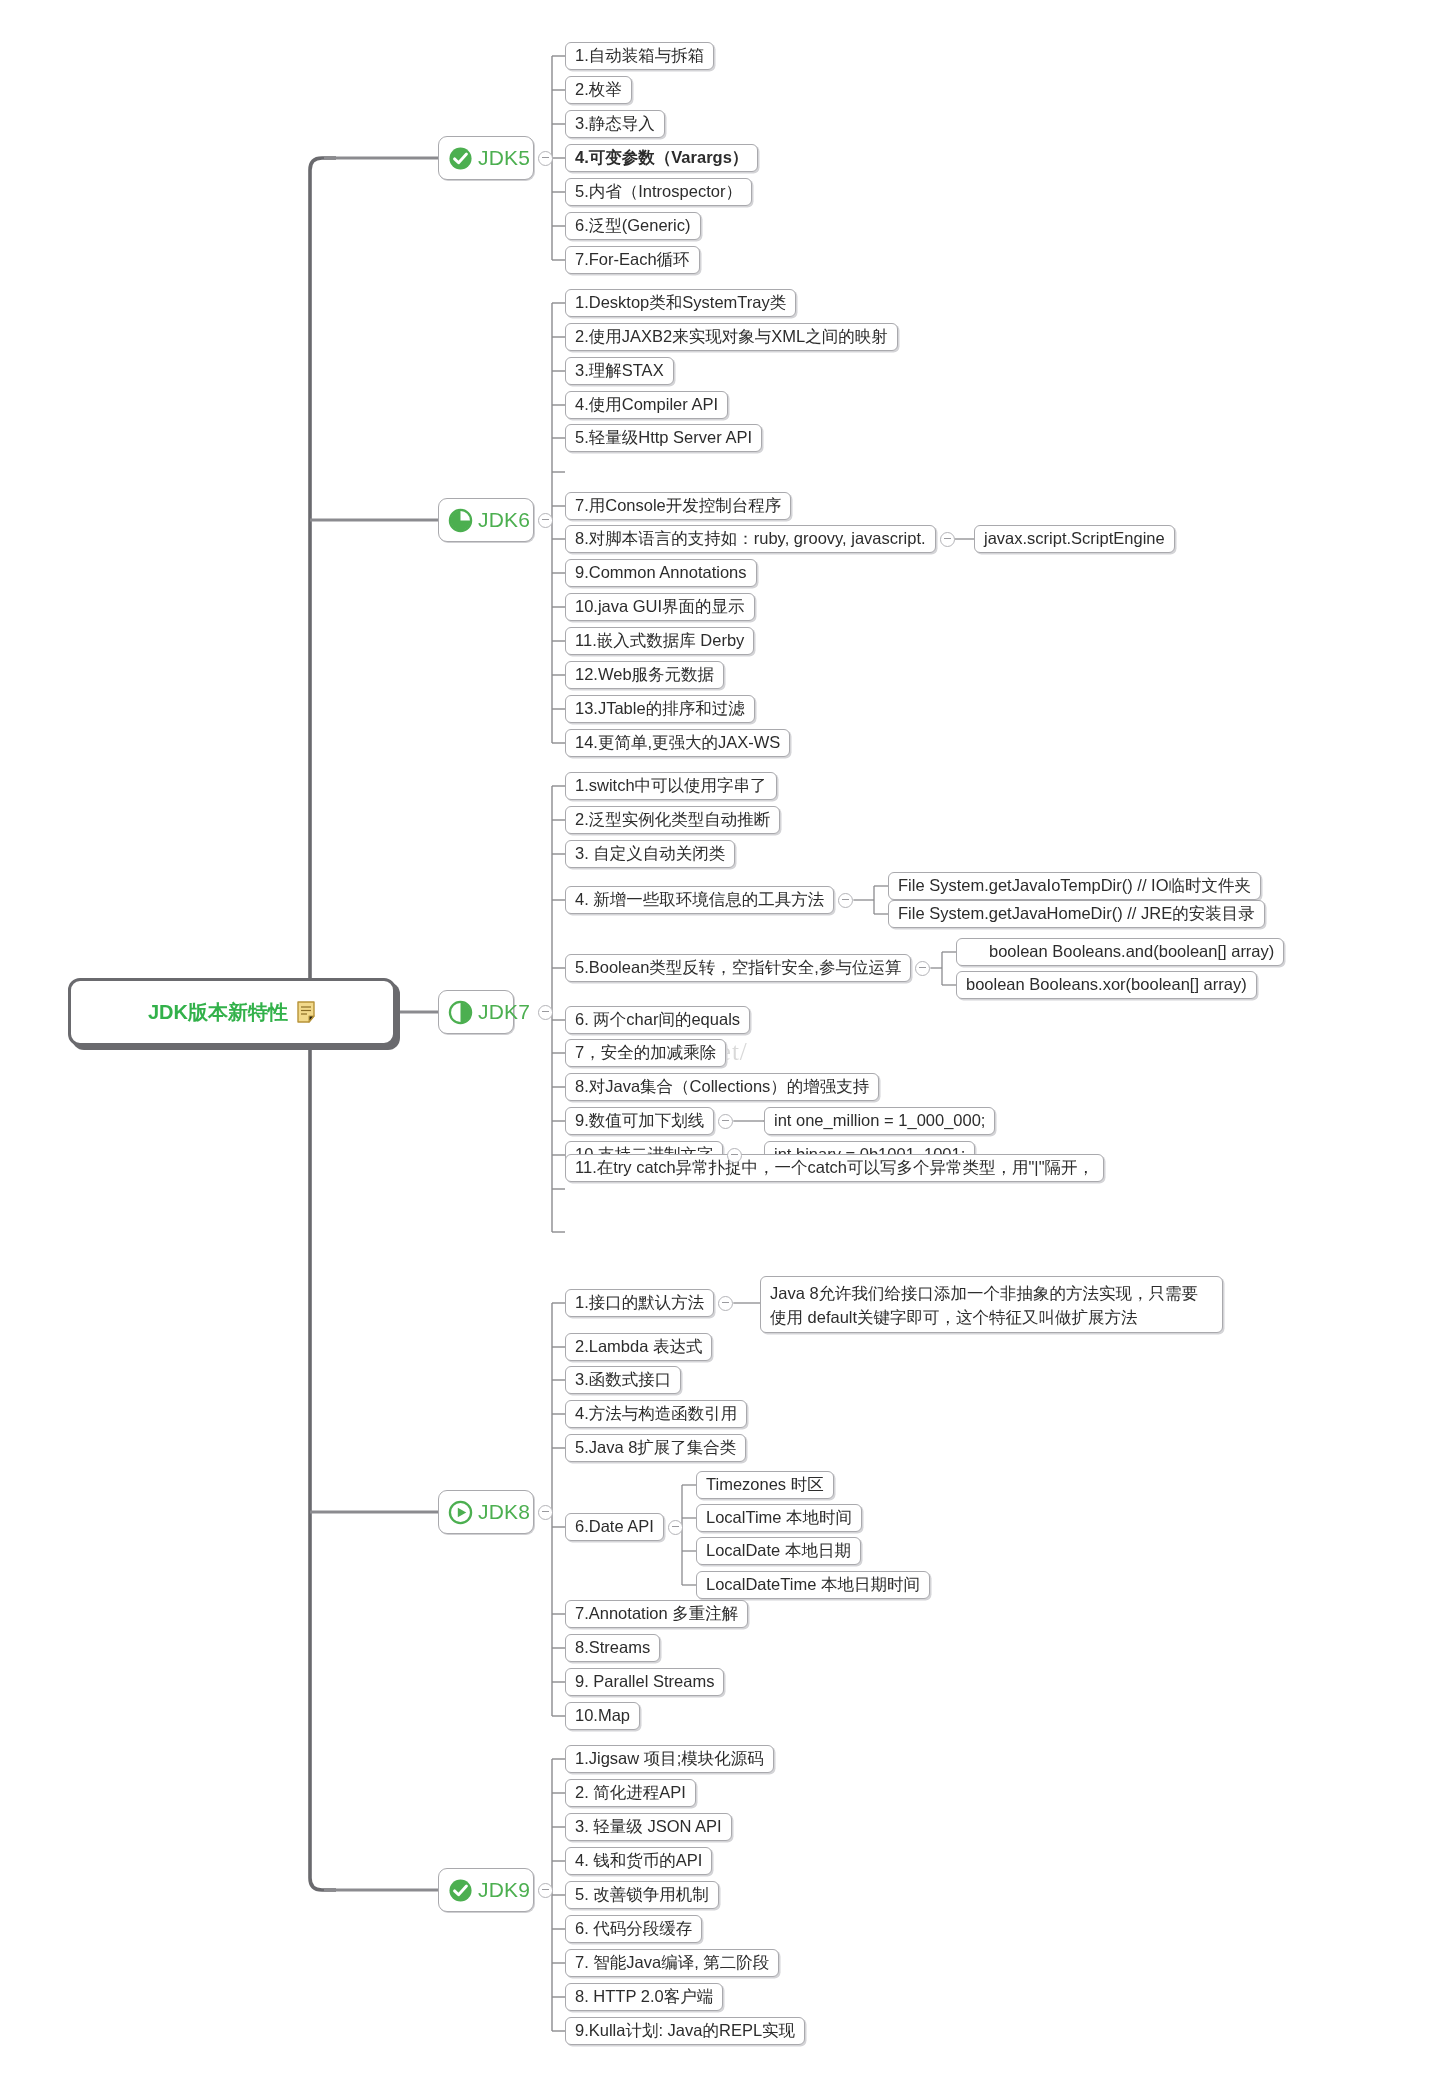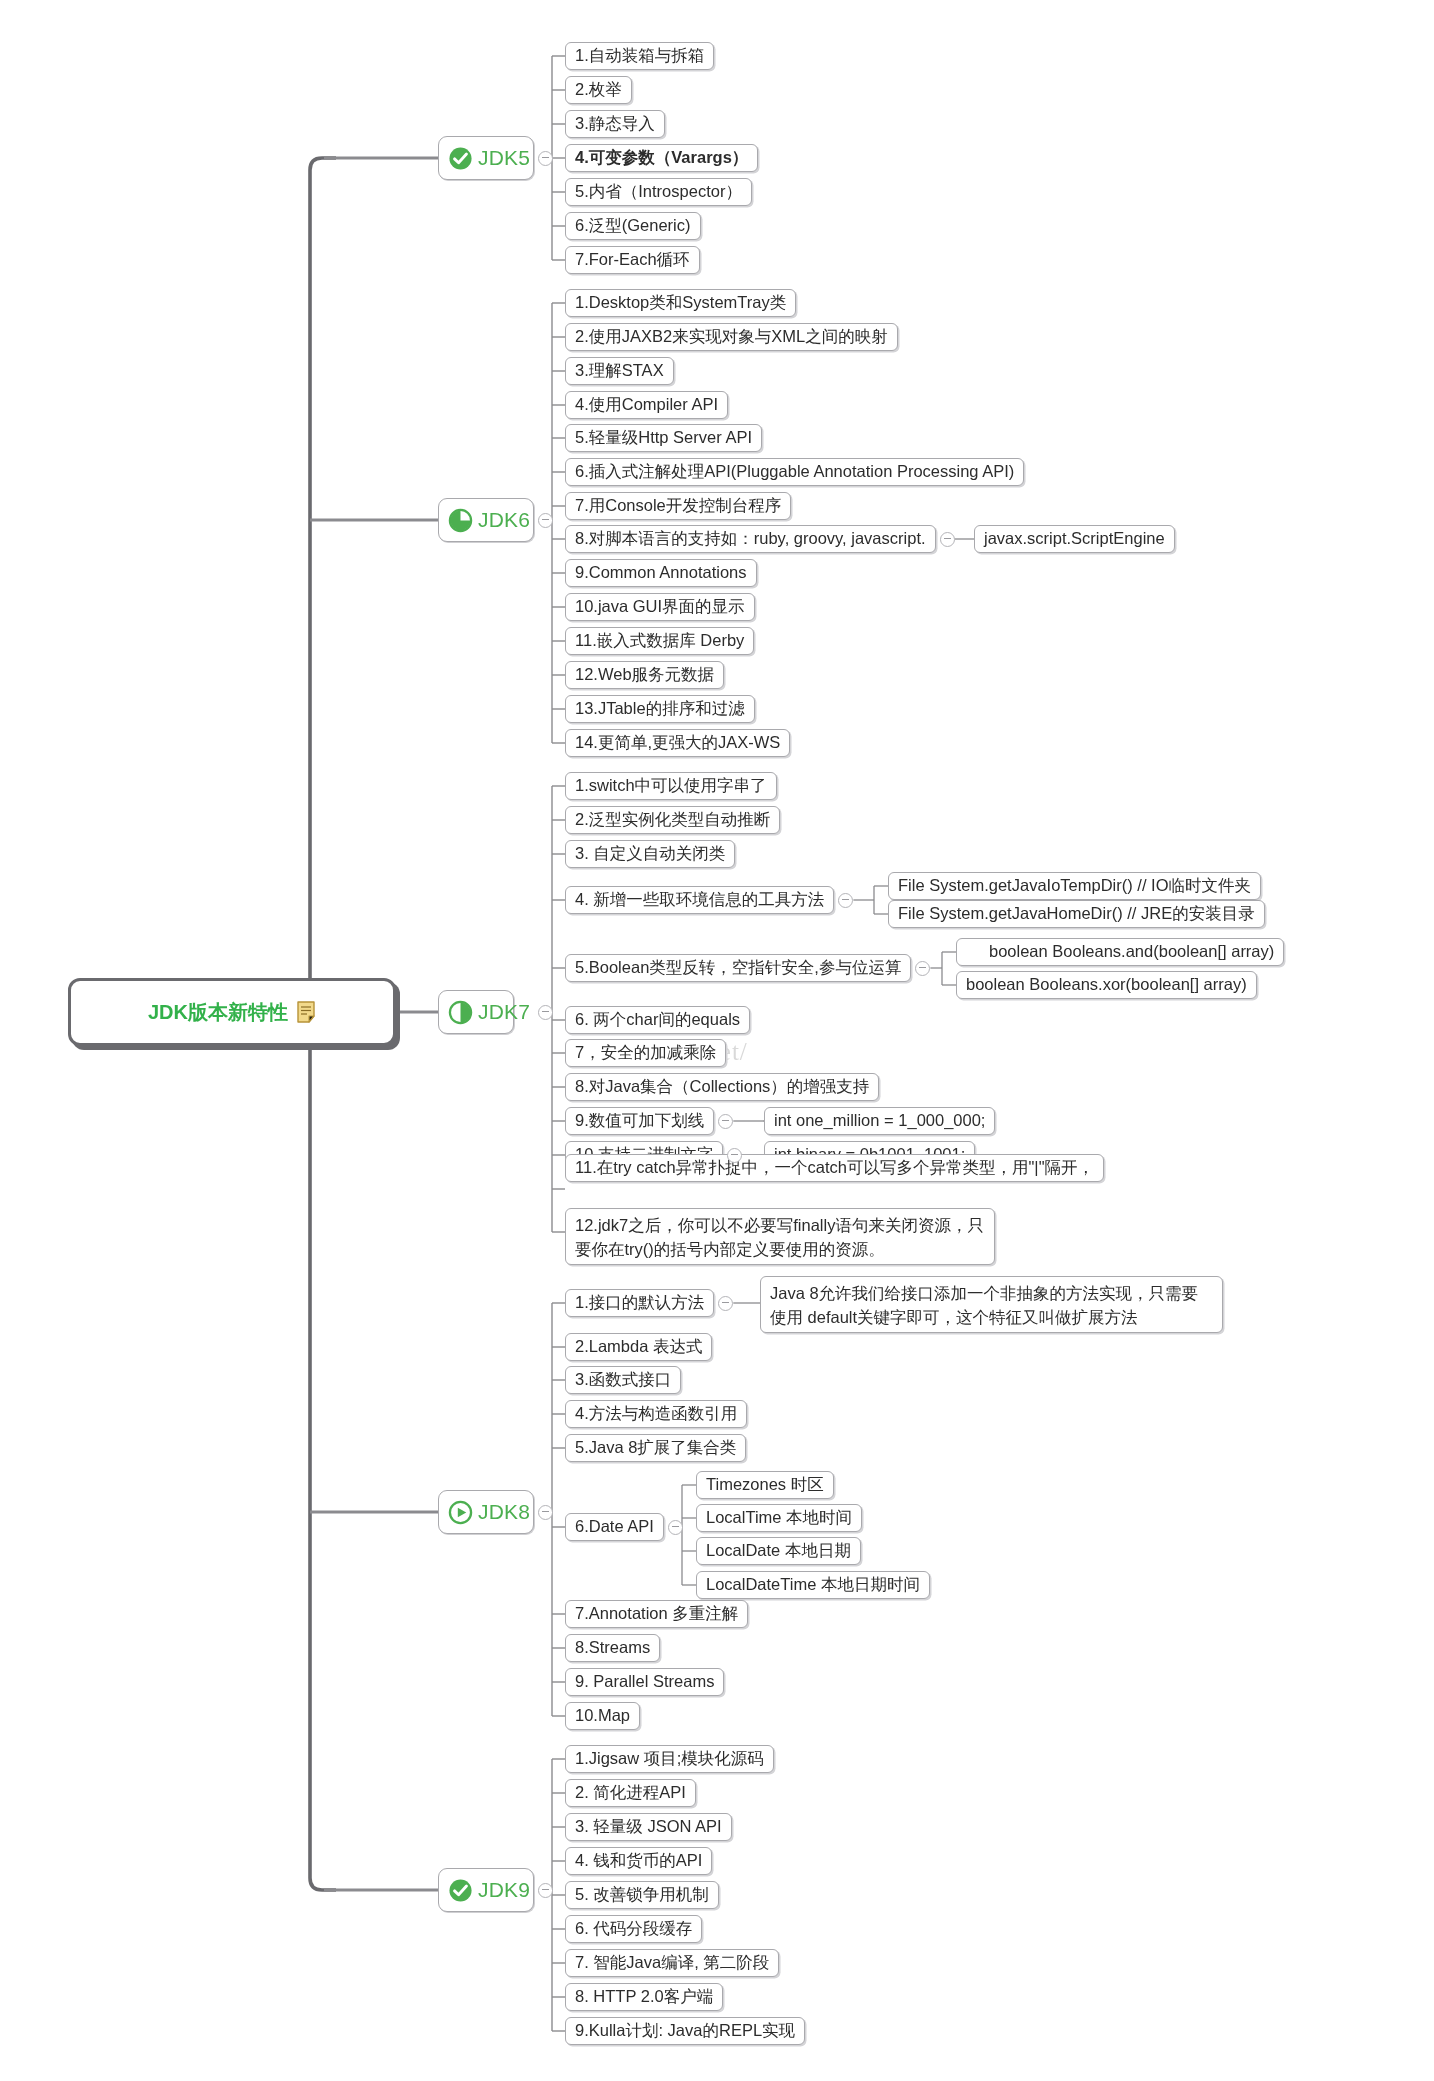--- a/index.html
+++ b/index.html
@@ -257,21 +257,20 @@
         <path d="M13 13 L13 2.6 A10.4 10.4 0 1 0 23.4 13 Z" fill="#4caf50"></path>
       </svg>
       <span class="branch-label">JDK6</span>
     </div>
     <div class="toggle" style="left: 538px; top: 512.5px;"></div>
     <div class="topic" style="left: 565px; top: 289px;">1.Desktop类和SystemTray类</div>
     <div class="topic" style="left: 565px; top: 323px;">2.使用JAXB2来实现对象与XML之间的映射</div>
     <div class="topic" style="left: 565px; top: 357px;">3.理解STAX</div>
     <div class="topic" style="left: 565px; top: 391px;">4.使用Compiler API</div>
     <div class="topic" style="left: 565px; top: 424px;">5.轻量级Http Server API</div>
-    <div class="topic" style="left: 565px; top: 458px;">6.插入式注解处理API(Pluggable Annotation Processing API)</div>
     <div class="topic" style="left: 565px; top: 492px;">7.用Console开发控制台程序</div>
     <div class="topic" style="left: 565px; top: 525px;">8.对脚本语言的支持如：ruby, groovy, javascript.</div>
     <div class="topic" style="left: 974px; top: 525px;">javax.script.ScriptEngine</div>
     <div class="topic" style="left: 565px; top: 559px;">9.Common Annotations</div>
     <div class="topic" style="left: 565px; top: 593px;">10.java GUI界面的显示</div>
     <div class="topic" style="left: 565px; top: 627px;">11.嵌入式数据库 Derby</div>
     <div class="topic" style="left: 565px; top: 661px;">12.Web服务元数据</div>
     <div class="topic" style="left: 565px; top: 695px;">13.JTable的排序和过滤</div>
     <div class="topic" style="left: 565px; top: 729px;">14.更简单,更强大的JAX-WS</div>
     <div class="branch-node" style="left: 438px; top: 990px; width: 76px;">
@@ -292,21 +291,20 @@
     <div class="topic" style="left: 956px; top: 938px; padding-left: 32px;">boolean Booleans.and(boolean[] array)</div>
     <div class="topic" style="left: 956px; top: 971px;">boolean Booleans.xor(boolean[] array)</div>
     <div class="topic" style="left: 565px; top: 1006px;">6. 两个char间的equals</div>
     <div class="topic" style="left: 565px; top: 1039px;">7，安全的加减乘除</div>
     <div class="topic" style="left: 565px; top: 1073px;">8.对Java集合（Collections）的增强支持</div>
     <div class="topic" style="left: 565px; top: 1107px;">9.数值可加下划线</div>
     <div class="topic" style="left: 764px; top: 1107px;">int one_million = 1_000_000;</div>
     <div class="topic" style="left: 565px; top: 1141px;">10.支持二进制文字</div>
     <div class="topic" style="left: 764px; top: 1141px;">int binary = 0b1001_1001;</div>
     <div class="topic" style="left: 565px; top: 1154px;">11.在try catch异常扑捉中，一个catch可以写多个异常类型，用"|"隔开，</div>
-    <div class="topic multiline" style="left: 565px; width: 430px; top: 1208px;">12.jdk7之后，你可以不必要写finally语句来关闭资源，只要你在try()的括号内部定义要使用的资源。</div>
     <div class="branch-node" style="left: 438px; top: 1490px; width: 96px;">
       <svg class="branch-icon" viewBox="0 0 26 26">
         <circle cx="13" cy="13" r="11" fill="#ffffff" stroke="#4caf50" stroke-width="2.4"></circle>
         <path d="M10.2 8 L19 13 L10.2 18 Z" fill="#4caf50"></path>
       </svg>
       <span class="branch-label">JDK8</span>
     </div>
     <div class="toggle" style="left: 538px; top: 1504.5px;"></div>
     <div class="topic" style="left: 565px; top: 1289px;">1.接口的默认方法</div>
     <div class="topic multiline" style="left: 760px; width: 463px; top: 1276px;">Java 8允许我们给接口添加一个非抽象的方法实现，只需要使用 default关键字即可，这个特征又叫做扩展方法</div>

